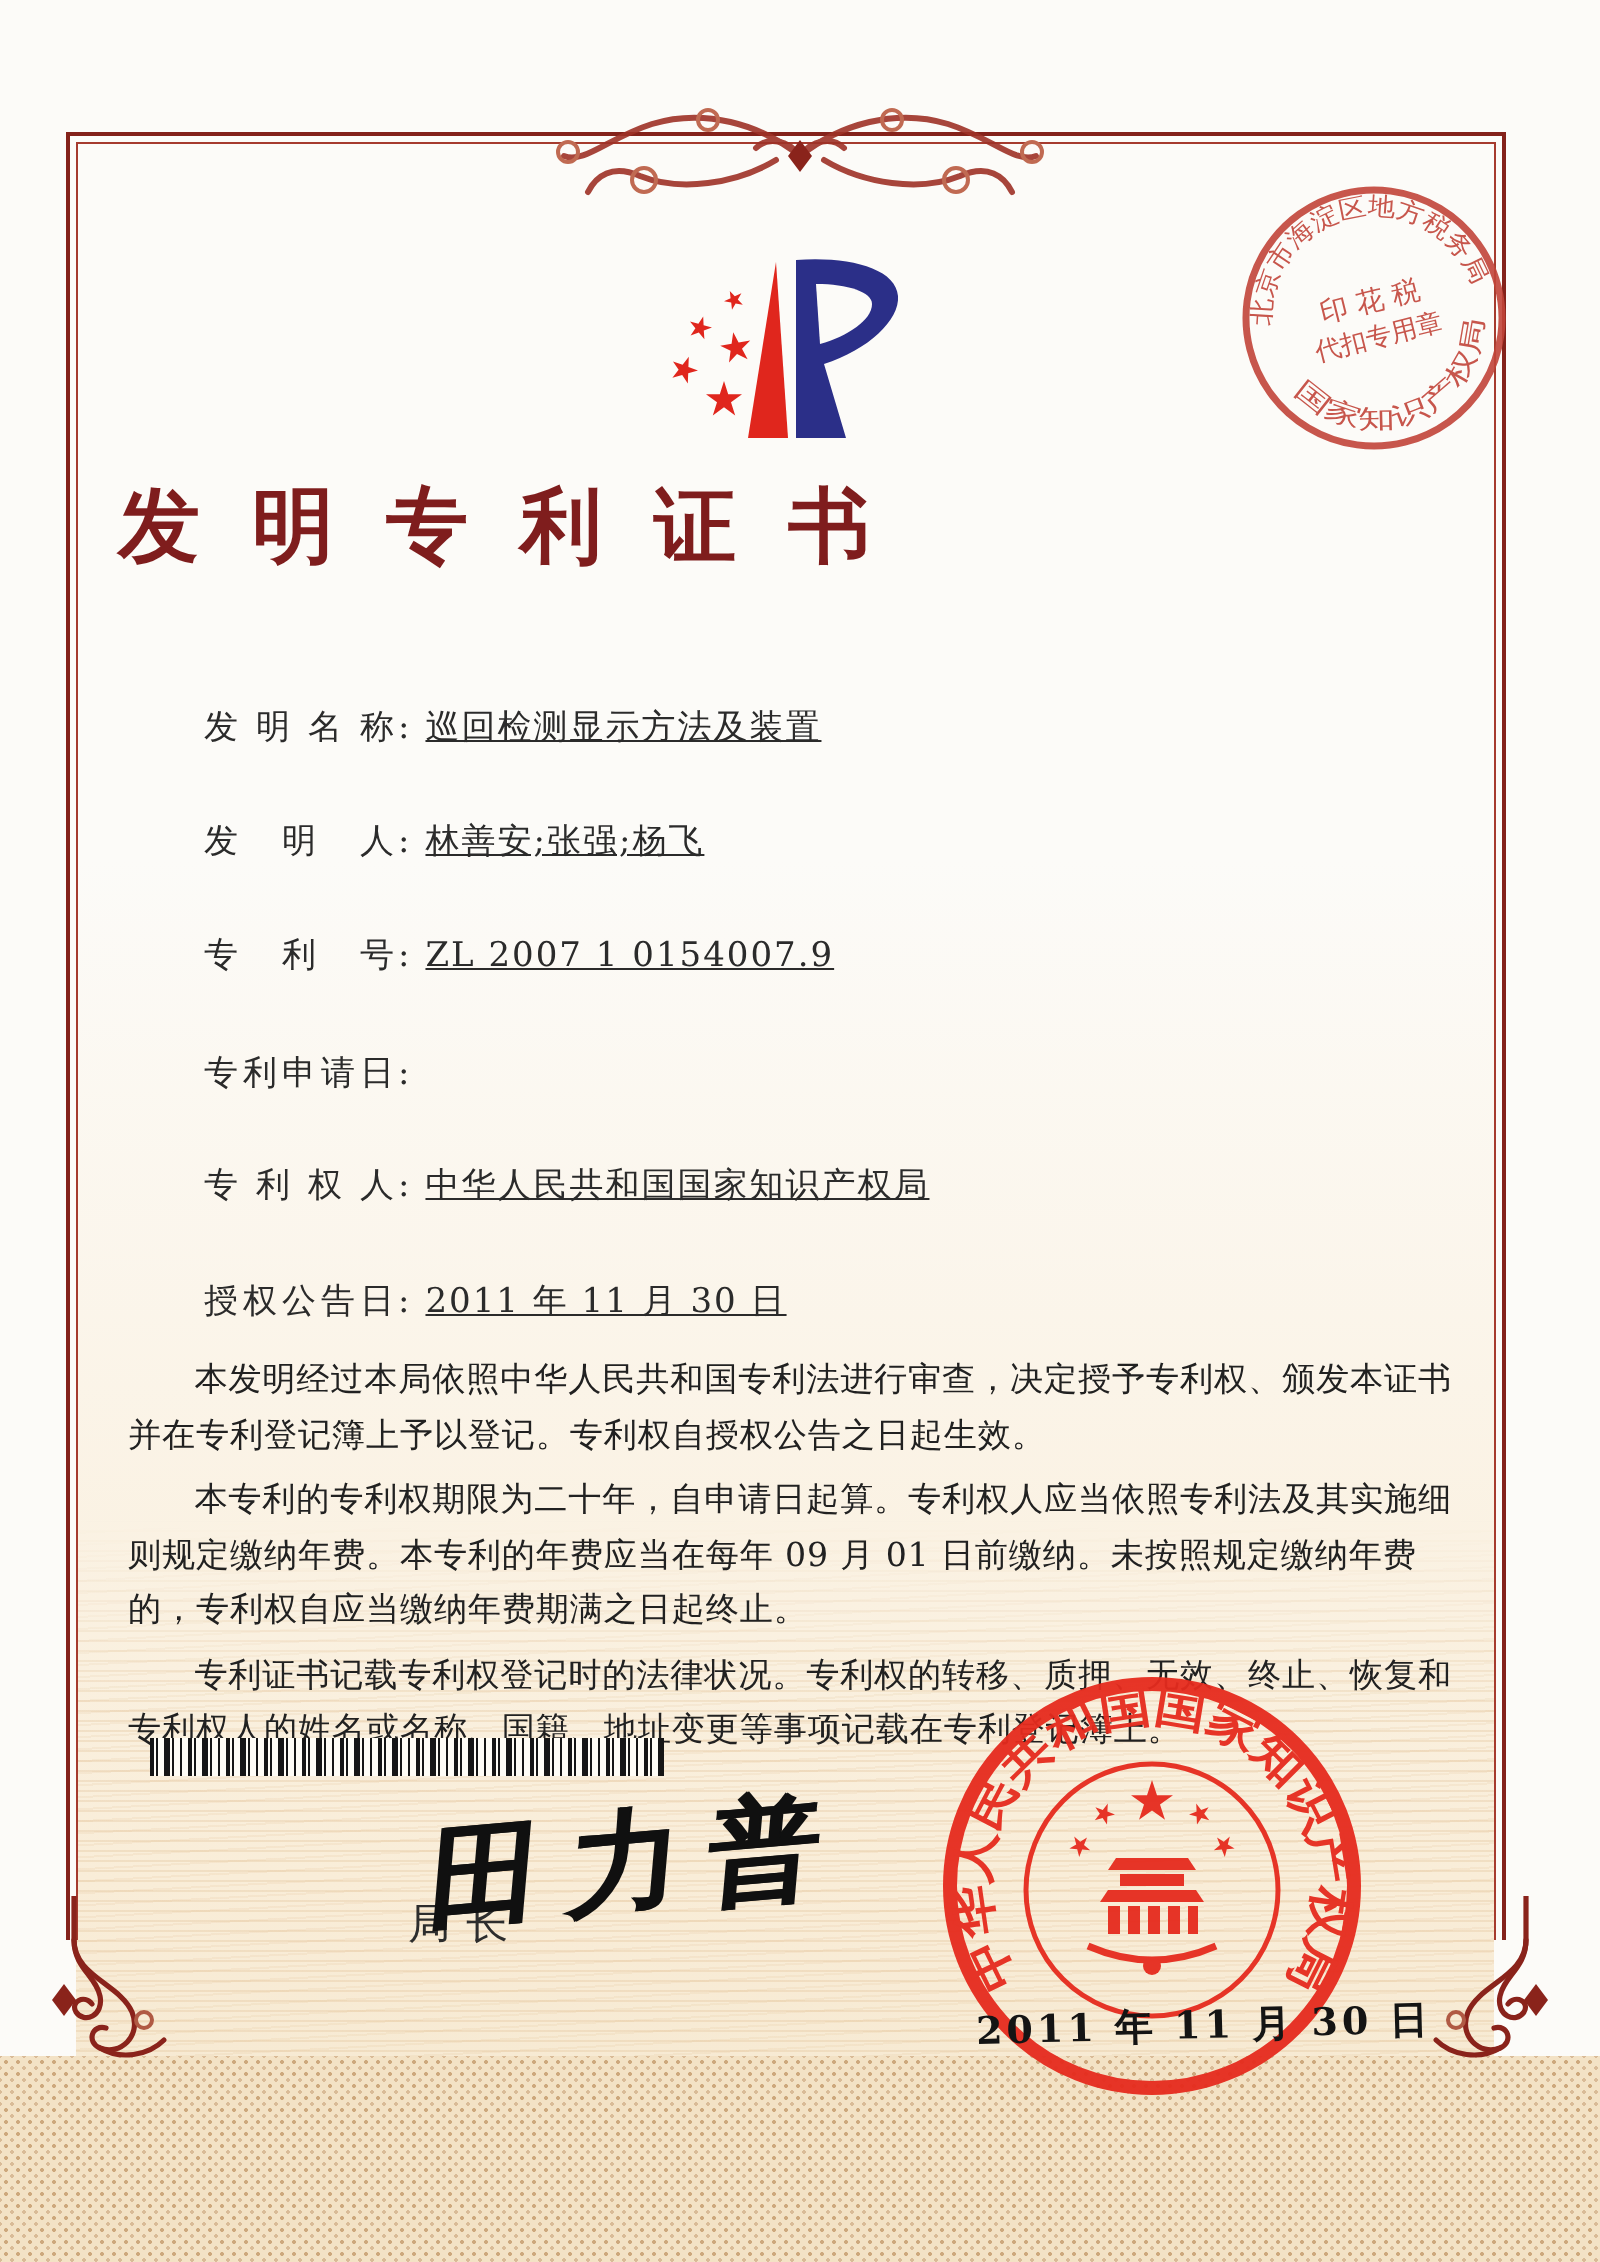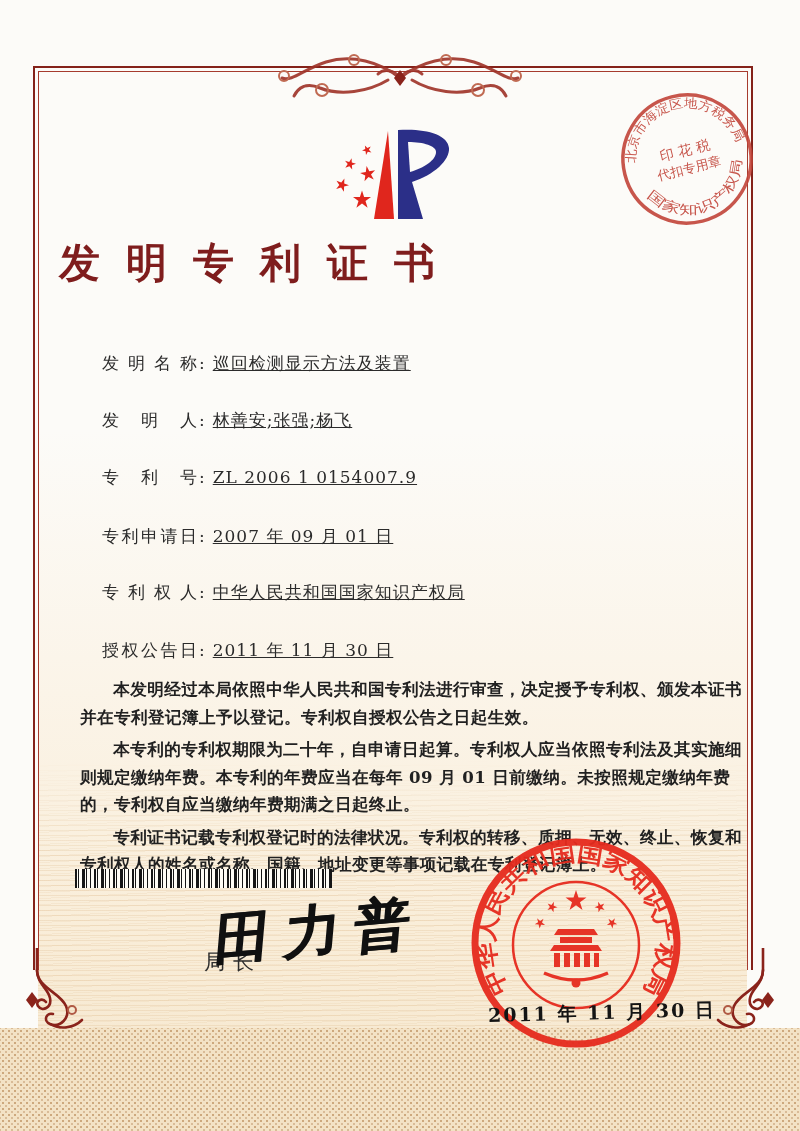--- a/index.html
+++ b/index.html
@@ -29,21 +29,21 @@
   .flourish.right{left:706px;top:948px;transform:scaleX(-1);}
   .cert-no{position:absolute;left:78px;top:136px;font-size:17px;letter-spacing:3px;color:#3f3f3f;}
   .logo{position:absolute;left:328px;top:98px;width:140px;height:140px;}
   .title{position:absolute;left:33px;top:236px;width:716px;text-align:left;
          font-size:41px;font-weight:bold;color:#7f1d1d;letter-spacing:26px;text-indent:26px;}
   .field{position:absolute;left:78px;display:flex;align-items:baseline;font-size:17px;color:#2b2b2b;margin-left:24px;}
   .field .lab{display:inline-block;width:96px;text-align:justify;text-align-last:justify;letter-spacing:1px;}
   .field .colon{margin:0 8px 0 1px;}
   .field .val{letter-spacing:1px;text-decoration:underline;}
   .f0{top:352px}.f1{top:409px}.f2{top:466px}.f3{top:525px}.f4{top:581px}.f5{top:639px}
-  .bodytext{position:absolute;left:80px;top:676px;width:678px;color:#212121;font-weight:bold;}
+  .bodytext{position:absolute;left:64px;top:676px;width:678px;color:#212121;}
   .bodytext p{margin:0 0 5px 0;font-size:16.6px;line-height:27.5px;text-indent:2em;letter-spacing:.4px;}
   .barcode{position:absolute;left:75px;top:869px;width:257px;height:19px;
         background:repeating-linear-gradient(90deg,#161616 0 2px,#fffdf6 2px 3px,#161616 3px 4px,#fffdf6 4px 7px,
                    #161616 7px 10px,#fffdf6 10px 11px,#161616 11px 12px,#fffdf6 12px 15px,#161616 15px 16px,#fffdf6 16px 19px);}
   .sig-role{position:absolute;left:158px;top:948px;font-size:21px;letter-spacing:8px;color:#2d2d2d;margin-left:46px;}
   .sig-name{position:absolute;left:214px;top:894px;font-size:56px;font-weight:bold;color:#101010;
         letter-spacing:14px;transform:rotate(-5deg) skewX(-10deg);text-shadow:1px 0 0 #101010;}
   .seal{position:absolute;left:466px;top:833px;width:220px;height:220px;opacity:.95;}
   .seal-date{position:absolute;left:488px;top:1000px;font-size:19px;font-weight:bold;color:#141414;
         letter-spacing:2px;transform:rotate(-1.5deg);}
@@ -122,26 +122,25 @@
       <span class="val">巡回检测显示方法及装置</span>
   </div>
   <div class="field f1">
     <span class="lab">发明人</span>
       <span class="colon">:</span>
       <span class="val">林善安;张强;杨飞</span>
   </div>
   <div class="field f2">
     <span class="lab">专利号</span>
       <span class="colon">:</span>
-      <span class="val">ZL 2006 1 0154007.9</span>
+      <span class="val">ZL 2007 1 0154007.9</span>
   </div>
   <div class="field f3">
     <span class="lab">专利申请日</span>
       <span class="colon">:</span>
-      <span class="val">2007 年 09 月 01 日</span>
   </div>
   <div class="field f4">
     <span class="lab">专利权人</span>
       <span class="colon">:</span>
       <span class="val">中华人民共和国国家知识产权局</span>
   </div>
   <div class="field f5">
     <span class="lab">授权公告日</span>
       <span class="colon">:</span>
       <span class="val">2011 年 11 月 30 日</span>

